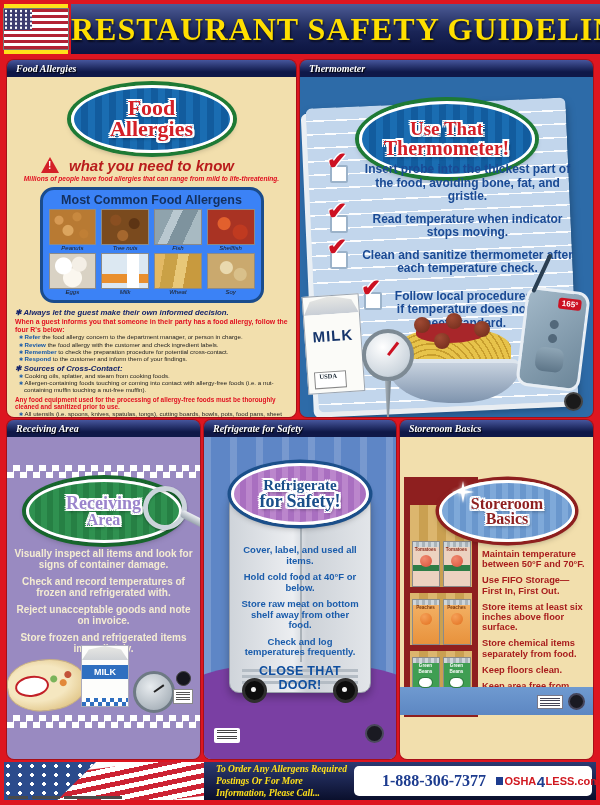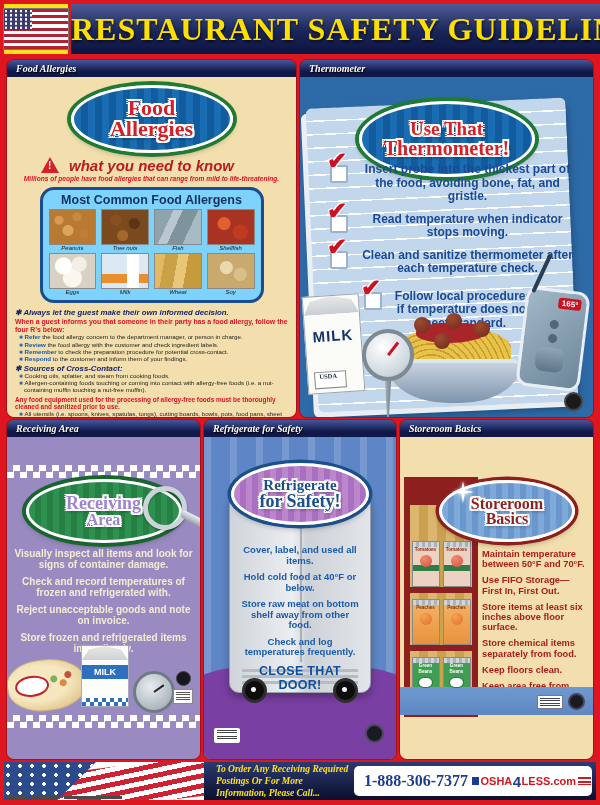--- a/index.html
+++ b/index.html
@@ -20,21 +20,21 @@
   .oval span{font-family:"Liberation Serif",serif;font-weight:bold;text-shadow:-2px -2px 0 #fff,2px -2px 0 #fff,-2px 2px 0 #fff,2px 2px 0 #fff,-2px 0 0 #fff,2px 0 0 #fff,0 -2px 0 #fff,0 2px 0 #fff,2px 3px 3px rgba(0,0,0,.45)}
   
   .p-food{left:7px;top:60px;width:289px;height:357px}
   .p-food .pbody{background:#f2dfad}
   .oval-food{left:50%;transform:translateX(-50%);top:8px;width:156px;height:62px;background:repeating-linear-gradient(90deg,#1a6db2 0 7px,#125c9e 7px 14px);box-shadow:0 0 0 4px #1e7a35,0 3px 6px rgba(0,0,0,.35)}
   .oval-food span{color:#d42028;font-size:22px}
   .warn-tri{position:absolute;width:0;height:0;border-left:9px solid transparent;border-right:9px solid transparent;border-bottom:16px solid #d42028;left:34px;top:80px}
   .warn-tri i{position:absolute;left:-2px;top:3px;color:#fff;font:bold 10px "Liberation Sans",sans-serif;font-style:normal}
   .fa-sub{position:absolute;top:80px;left:0;right:0;text-align:center;font:italic bold 15px "Liberation Sans",sans-serif;color:#b91c1c}
   .fa-warnline{position:absolute;top:98px;left:0;right:0;text-align:center;font:italic bold 6.6px "Liberation Sans",sans-serif;color:#e01020}
-  .allergen-box{position:absolute;top:110px;left:50%;transform:translateX(-50%);width:224px;height:116px;background:#7dd3fc;border:3px solid #1b4c8c;border-radius:14px;padding:3px 6px;box-sizing:border-box}
+  .allergen-box{position:absolute;top:110px;left:50%;transform:translateX(-50%);width:224px;height:116px;background:#3b82f6;border:3px solid #1b4c8c;border-radius:14px;padding:3px 6px;box-sizing:border-box}
   .allergen-box h3{margin:0 0 2px;text-align:center;font:bold 12.5px "Liberation Sans",sans-serif;color:#14305e}
   .agrid{display:grid;grid-template-columns:repeat(4,1fr);gap:1px 5px}
   .acell .photo{height:34px;border:1px solid #8a8a8a}
   .acell .albl{text-align:center;font:italic 6px/7px "Liberation Sans",sans-serif;color:#1a1a1a}
   .ph-pean{background:radial-gradient(circle at 20% 30%,#d79a54 4px,transparent 5px),radial-gradient(circle at 60% 20%,#c8893f 4px,transparent 5px),radial-gradient(circle at 40% 60%,#dca55e 5px,transparent 6px),radial-gradient(circle at 75% 70%,#c07f35 4px,transparent 5px),#b87a33}
   .ph-tree{background:radial-gradient(circle at 30% 30%,#8a4f21 5px,transparent 6px),radial-gradient(circle at 70% 40%,#5d3414 5px,transparent 6px),radial-gradient(circle at 45% 75%,#a5672e 5px,transparent 6px),#7a4a1e}
   .ph-fish{background:linear-gradient(115deg,#8fa3ad 0 30%,#b9c8d0 30% 45%,#7e939e 45% 70%,#a8bac2 70%),#93a7b1}
   .ph-shell{background:radial-gradient(circle at 35% 40%,#e2602d 6px,transparent 7px),radial-gradient(circle at 70% 65%,#c03a20 7px,transparent 8px),#a93323}
   .ph-eggs{background:radial-gradient(circle at 30% 35%,#fff 8px,transparent 9px),radial-gradient(circle at 65% 30%,#f4efe6 7px,transparent 8px),radial-gradient(circle at 50% 70%,#fbf7ef 9px,transparent 10px),#d9d2c4}
   .ph-milk{background:linear-gradient(90deg,rgba(0,0,0,0) 0 55%,#fff 55% 80%,rgba(0,0,0,0) 80%),linear-gradient(180deg,#dce8f2 0 60%,#e98f2e 60% 85%,#dce8f2 85%)}
@@ -156,21 +156,21 @@
   .band-logos .rect i{display:block;height:3px;margin:2px;background:repeating-linear-gradient(180deg,#445 0 1px,rgba(0,0,0,0) 1px 2px)}
   .band-logos .circ{width:13px;height:13px;border-radius:50%;background:#1a1a22;border:2px solid #45455a}
   
   .footer{position:absolute;left:4px;right:4px;top:762px;height:38px;background:linear-gradient(180deg,#2c3a72,#0a0f2c);display:flex;align-items:center}
   .flagwave{width:200px;height:38px;background:#fff;position:relative;overflow:hidden;flex:none}
   .fw-stripes{position:absolute;left:52px;top:2px;width:160px;height:40px;background:repeating-linear-gradient(175deg,#cc2233 0 5px,#fff 5px 10px);transform:skewY(-7deg)}
   .fw-canton{position:absolute;left:0;top:0;width:92px;height:38px;background-color:#2b4b8c;background-image:radial-gradient(circle at 4px 4px,#fff 1.6px,rgba(0,0,0,0) 2.1px);background-size:12px 9px;clip-path:polygon(0 0,100% 0,58% 100%,0 100%)}
   .fineprint{position:absolute;bottom:1.5px;left:4px;display:flex;gap:4px;z-index:2}
   .fineprint i{display:block;height:2.5px;background:#4a4a4a}
   .order-text{flex:1;color:#ffe11a;font:italic bold 9.5px/12px "Liberation Serif",serif;padding-left:12px}
-  .phone-box{width:238px;height:30px;flex:none;background:#fff;border-radius:5px;margin-right:4px;display:flex;align-items:center;padding:0 6px;gap:4px;box-sizing:border-box}
+  .phone-box{width:238px;height:30px;flex:none;background:#fff;border-radius:5px;margin-right:4px;display:flex;align-items:center;padding:0 18px;gap:10px;box-sizing:border-box}
   .phone{color:#1d3c8f;font:bold 16px "Liberation Serif",serif;white-space:nowrap}
   .brand{display:flex;align-items:center;white-space:nowrap}
   .brand .bbar{width:7px;height:8px;background:#1d3c8f;margin-right:1.5px}
   .brand .osha{color:#d01820;font:bold 11px "Liberation Sans",sans-serif}
   .brand .four{color:#1d3c8f;font:bold 15px "Liberation Sans",sans-serif;margin:0 .5px}
   .brand .less{color:#d01820;font:bold 11px "Liberation Sans",sans-serif}
   .brand .bstripes{width:13px;height:8px;margin-left:2px;background:repeating-linear-gradient(180deg,#d01820 0 2px,rgba(0,0,0,0) 2px 3.5px)}
 </style>
 </head>
 <body>
@@ -437,21 +437,21 @@
     <div class="flagwave">
       <div class="fw-stripes"></div>
       <div class="fw-canton"></div>
       <div class="fineprint">
           <i style="width:20px"></i>
           <i style="width:28px"></i>
           <i style="width:58px"></i>
         </div>
     </div>
     <div class="order-text">
-      <div>To Order Any Receiving Required</div>
+      <div>To Order Any Allergens Required</div>
       <div>Postings Or For More</div>
       <div>Information, Please Call...</div>
     </div>
     <div class="phone-box">
       <svg width="26" height="26" viewBox="0 0 21 21" shape-rendering="crispEdges">
         <rect width="21" height="21" fill="#fff"></rect>
         <path fill="#111" d="M0 0h7v7H0z M14 0h7v7h-7z M0 14h7v7H0z"></path>
         <path fill="#fff" d="M1 1h5v5H1z M15 1h5v5h-5z M1 15h5v5H1z"></path>
         <path fill="#111" d="M2 2h3v3H2z M16 2h3v3h-3z M2 16h3v3H2z M9 1h2v2H9z M9 5h2v2H9z M12 9h2v2h-2z M9 9h2v2H9z M15 9h2v2h-2z M9 13h2v2H9z M13 13h2v2h-2z M17 14h2v2h-2z M9 17h2v2H9z M14 18h2v2h-2z"></path>
       </svg>

